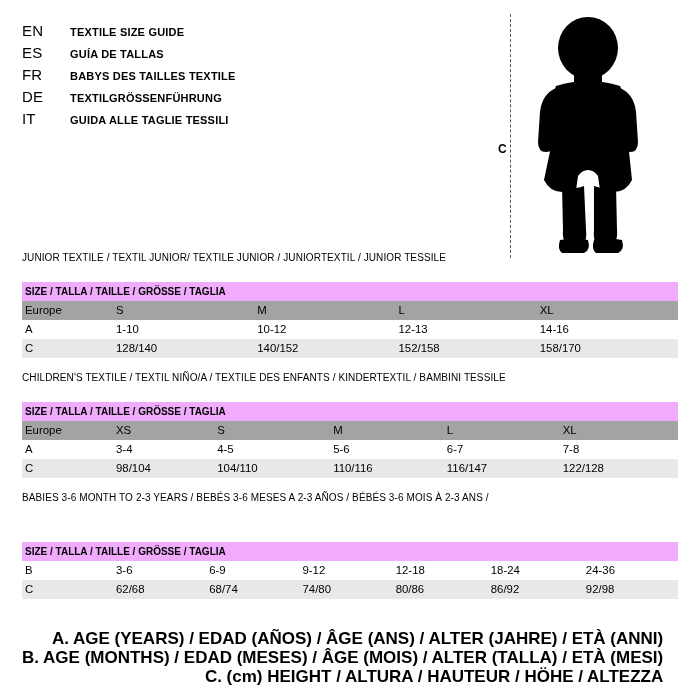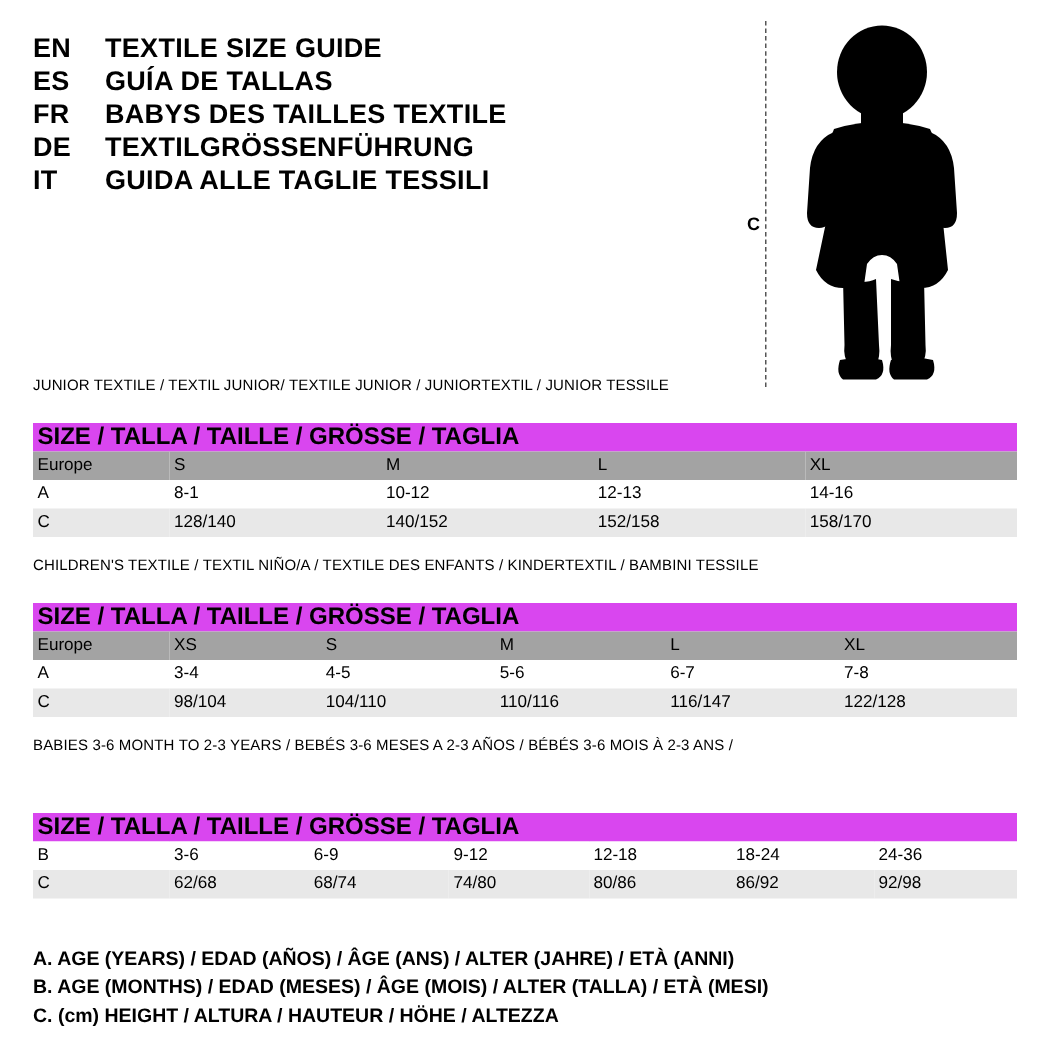--- a/index.html
+++ b/index.html
@@ -29,26 +29,26 @@
     top: 22px;
     width: 460px;
   }
   .hrow {
     display: flex;
     align-items: baseline;
     height: 22px;
   }
   .hlang {
     width: 48px;
-    font-size: 18px;
-    font-weight: bold;
+    font-size: 15px;
+    font-weight: normal;
     letter-spacing: 0.2px;
   }
   .htitle {
-    font-size: 18px;
+    font-size: 11px;
     font-weight: bold;
     letter-spacing: 0.2px;
   }
 
   
   .figure-wrap {
     position: absolute;
     right: 14px;
     top: 10px;
     width: 190px;
@@ -95,23 +95,23 @@
     border-collapse: collapse;
     font-size: 11.4px;
   }
   table.size td {
     padding: 0;
     height: 19px;
     line-height: 19px;
     vertical-align: middle;
   }
   tr.head td {
-    background: #d946ef;
-    font-weight: bold;
-    font-size: 16px;
+    background: #f0abfc;
+    font-weight: bold;
+    font-size: 10px;
     padding-left: 3px;
   }
   tr.sub td {
     background: #a3a3a3;
     padding-left: 3px;
   }
   tr.rowA td {
     background: #ffffff;
     padding-left: 3px;
   }
@@ -119,23 +119,24 @@
     background: #e8e8e8;
     padding-left: 3px;
   }
   .first-col { width: 88px; }
 
   
   .legend {
     position: absolute;
     left: 22px;
     bottom: 14px;
-    font-size: 13px;
+    font-size: 17px;
     font-weight: bold;
     line-height: 19px;
+    text-align: right;
   }
   .legend div { white-space: nowrap; }
 </style>
 </head>
 <body>
 
 <div class="page">
 
   <div class="header">
     <div class="hrow">
@@ -196,21 +197,21 @@
     </tr>
     <tr class="sub">
       <td class="first-col">Europe</td>
       <td>S</td>
       <td>M</td>
       <td>L</td>
       <td>XL</td>
     </tr>
     <tr class="rowA">
       <td class="first-col">A</td>
-      <td>8-1</td>
+      <td>1-10</td>
       <td>10-12</td>
       <td>12-13</td>
       <td>14-16</td>
     </tr>
     <tr class="rowB">
       <td class="first-col">C</td>
       <td>128/140</td>
       <td>140/152</td>
       <td>152/158</td>
       <td>158/170</td>

